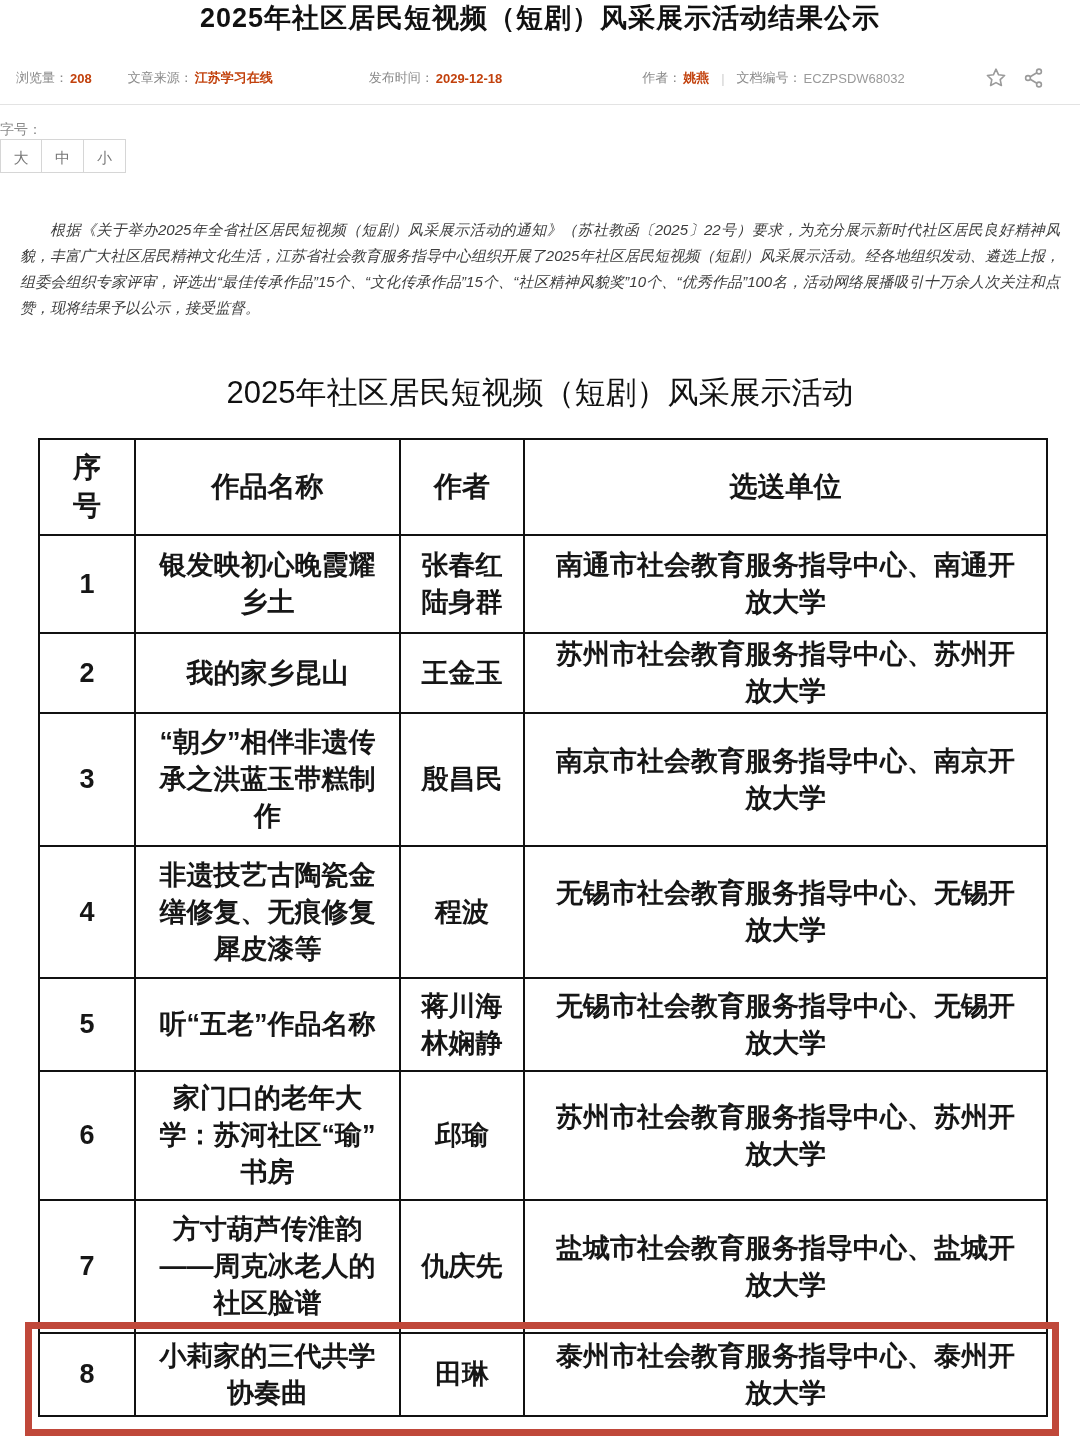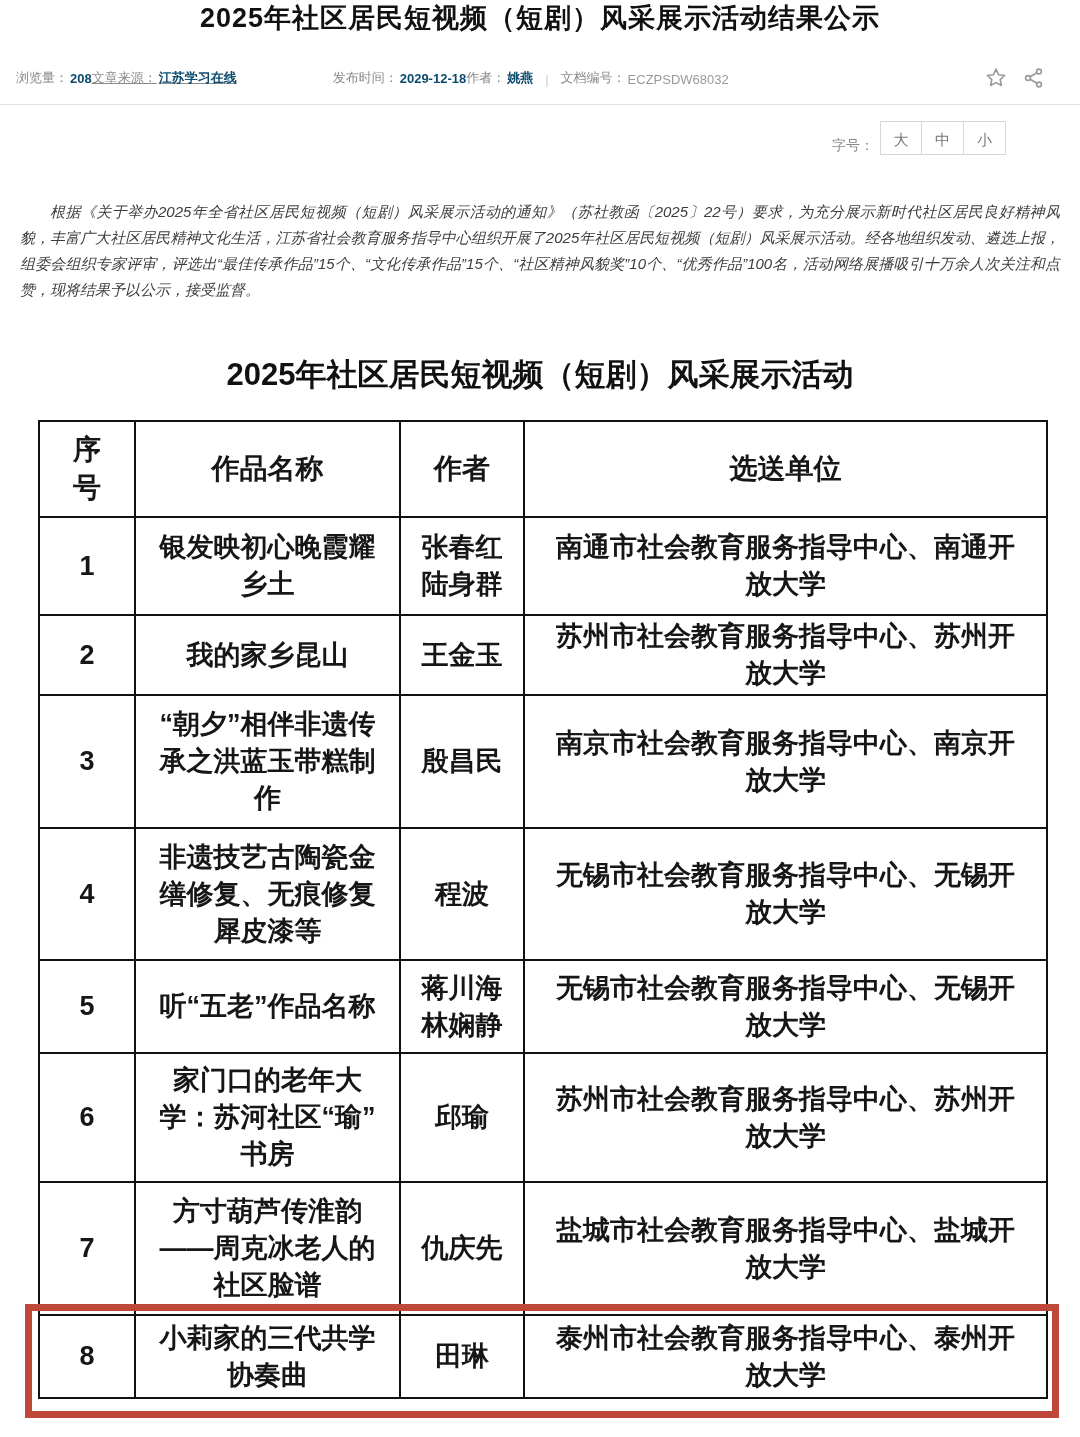--- a/index.html
+++ b/index.html
@@ -12,52 +12,52 @@
     margin:0;text-align:center;
     font-size:27px;font-weight:700;color:#111;letter-spacing:1px;
   }
   
   .meta-bar{
     display:flex;align-items:center;
     margin-top:28px;padding:0 16px;height:28px;
     font-size:13px;color:#8a8a8a;white-space:nowrap;
   }
   .meta-item{display:flex;align-items:center;}
-  .meta-item .val{color:#0c4a6e;font-weight:700;margin-left:2px;}
+  .meta-item .val{color:#c2410c;font-weight:700;margin-left:2px;}
   .meta-item .val.dim{color:#9a9a9a;font-weight:400;}
-  .m-source{text-decoration:underline;}
+  .m-source{margin-left:36px;}
   .m-date{margin-left:96px;}
-  .m-author{align-items:flex-end;}
+  .m-author{margin-left:140px;}
   .meta-sep{color:#cfcfcf;margin:0 12px;font-weight:400;}
   .meta-icons{margin-left:auto;display:flex;align-items:center;gap:14px;margin-right:18px;}
   .meta-icons svg{display:block;}
   .page-divider{border:none;border-top:1px solid #e3e3e3;margin:12px 0 0 0;}
   
   .fontsize-row{
-    display:flex;justify-content:flex-end;align-items:flex-end;
-    margin:16px 74px 0 0;font-size:14px;color:#8a8a8a;
+    display:flex;justify-content:flex-end;align-items:flex-start;
+    margin:16px 74px 0 0;font-size:14px;color:#8a8a8a;flex-direction:column;
   }
   .fontsize-label{margin-right:6px;}
   .fontsize-btns{display:flex;}
   .fontsize-btn{
     width:42px;height:34px;line-height:34px;text-align:center;
     border:1px solid #d6d6d6;border-left:none;background:#fff;
     color:#777;font-size:15px;cursor:pointer;
   }
   .fontsize-btn:first-child{border-left:1px solid #d6d6d6;}
   
   .intro{
     margin:44px 20px 0 20px;
     font-size:15px;line-height:26px;color:#3d3d3d;
     text-align:justify;text-indent:2em;font-style:italic;
   }
   
   .section-title{
     margin-top:46px;text-align:center;
-    font-size:31px;line-height:52px;font-weight:700;color:#111;
+    font-size:31px;line-height:52px;font-weight:400;color:#111;
   }
   
   .table-wrap{position:relative;margin:19px 0 0 38px;width:1008px;}
   table.notice{border-collapse:collapse;width:1008px;table-layout:fixed;}
   table.notice th,table.notice td{
     border:2px solid #111;text-align:center;vertical-align:middle;
     font-weight:700;color:#161616;padding:2px 12px;
     white-space:pre-line;word-break:break-all;
   }
   table.notice th{font-size:28px;height:90px;line-height:38px;}

